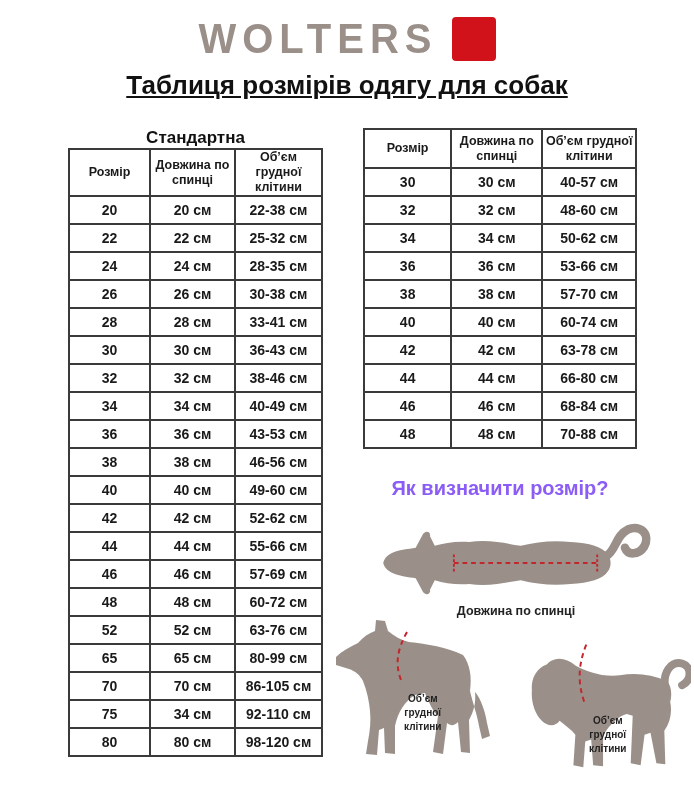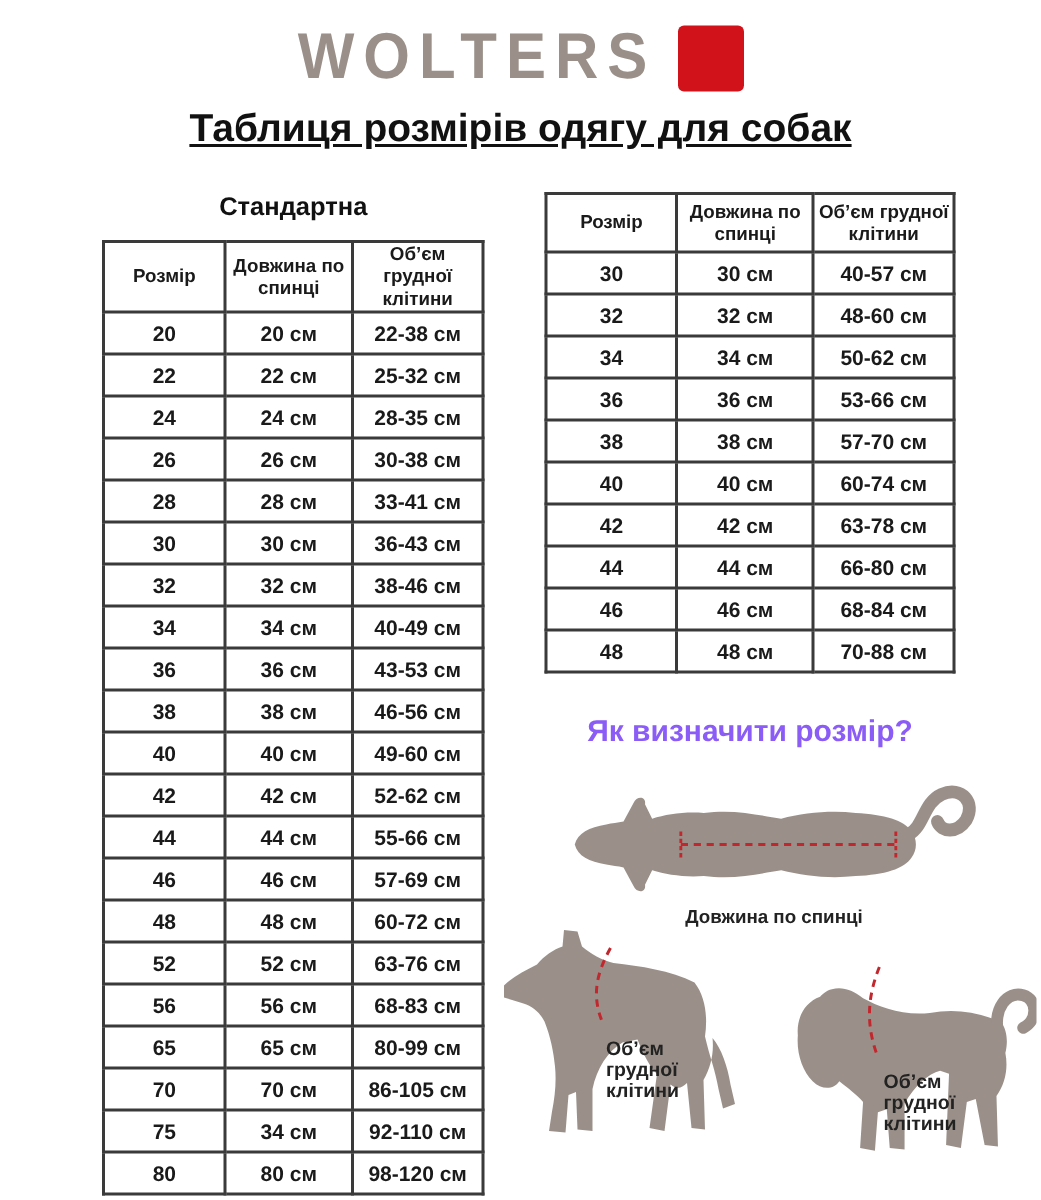--- a/index.html
+++ b/index.html
@@ -9,39 +9,39 @@
   }
   
   .logo { position:absolute; top:16px; left:0; width:694px; display:flex; justify-content:center; align-items:center; gap:14px; }
   .logo-text { font-size:40px; font-weight:700; letter-spacing:6px; color:var(--logo-gray,#9a9089); transform:scaleY(1.08); }
   .logo-square { width:44px; height:44px; background:var(--accent-red,#d2121a); border-radius:4px; }
   
   .main-title { position:absolute; top:70px; left:0; width:694px; text-align:center; font-size:26px; font-weight:700; color:#111;text-decoration:underline; }
   
   .col-left  { position:absolute; left:68px;  top:128px; width:255px; }
   .col-right { position:absolute; left:363px; top:128px; width:274px; }
-  .subtitle { text-align:center; font-size:17px; font-weight:700; color:#111; height:20px; margin-bottom:12px; }
+  .subtitle { text-align:center; font-size:17px; font-weight:700; color:#111; height:20px; }
   
   table.size-table { width:100%; border-collapse:collapse; table-layout:fixed; }
   .size-table th, .size-table td {
     border:2px solid var(--border-gray,#3a3a3a); text-align:center; vertical-align:middle;
     color:var(--text-dark,#1a1a1a); padding:0 2px; overflow:hidden;
   }
   .size-table th { font-size:12.5px; line-height:1.2; height:37px; font-weight:700; }
   .size-table td { font-size:14px; font-weight:700; height:26px; }
   .size-table th:nth-child(1), .size-table td:nth-child(1) { width:32%; }
   .size-table th:nth-child(2), .size-table td:nth-child(2) { width:33.5%; }
   .size-table th:nth-child(3), .size-table td:nth-child(3) { width:34.5%; }
   
   .guide-title { position:absolute; left:355px; top:477px; width:290px; text-align:center; font-size:20px; font-weight:700; color:#8b5cf6; }
   .dog-top-svg { position:absolute; left:372px; top:520px; }
   .back-label  { position:absolute; left:372px; top:604px; width:288px; text-align:center; font-size:12.5px; font-weight:700; color:#222; }
   .dog-side-svg    { position:absolute; left:333px; top:620px; }
   .dog-bulldog-svg { position:absolute; left:523px; top:634px; }
-  .chest-label { position:absolute; font-size:13px; font-weight:700; color:#222; line-height:14px; white-space:pre-line; z-index:2; }
+  .chest-label { position:absolute; font-size:10px; font-weight:700; color:#222; line-height:14px; white-space:pre-line; z-index:2;text-align:center; }
   .chest-label-1 { left:404px; top:692px; }
   .chest-label-2 { left:589px; top:714px; }
   
   .dog-fill   { fill:var(--silhouette,#9a9089); }
   .dog-stroke { stroke:var(--silhouette,#9a9089); fill:none; stroke-linecap:round; }
   .measure { stroke:var(--measure-red,#c1272d); stroke-width:2; fill:none; stroke-dasharray:5 4; }
   .measure-tick { stroke:var(--measure-red,#c1272d); stroke-width:2; fill:none; stroke-dasharray:3 2; }
 </style>
 </head>
 <body>
@@ -138,25 +138,20 @@
           </tr>
           <tr>
             <td>48</td>
             <td>48 см</td>
             <td>60-72 см</td>
           </tr>
           <tr>
             <td>52</td>
             <td>52 см</td>
             <td>63-76 см</td>
-          </tr>
-          <tr>
-            <td>56</td>
-            <td>56 см</td>
-            <td>68-83 см</td>
           </tr>
           <tr>
             <td>65</td>
             <td>65 см</td>
             <td>80-99 см</td>
           </tr>
           <tr>
             <td>70</td>
             <td>70 см</td>
             <td>86-105 см</td>

